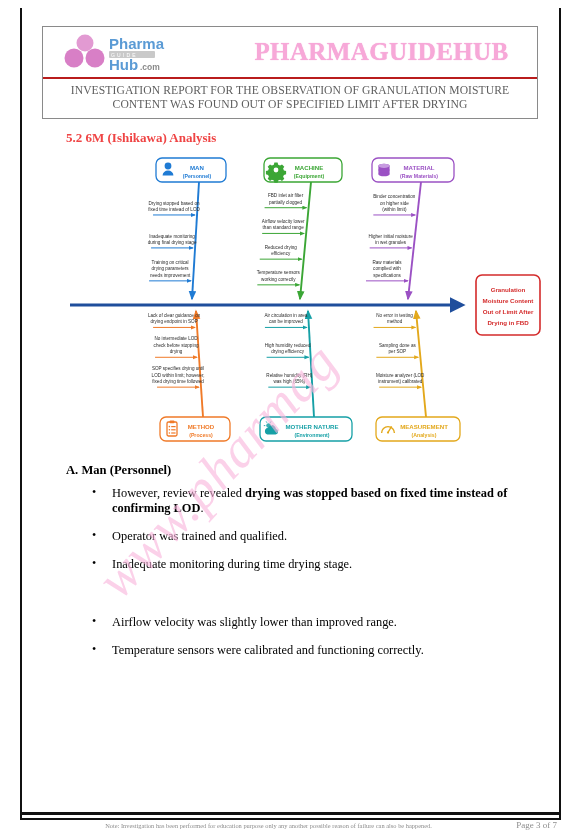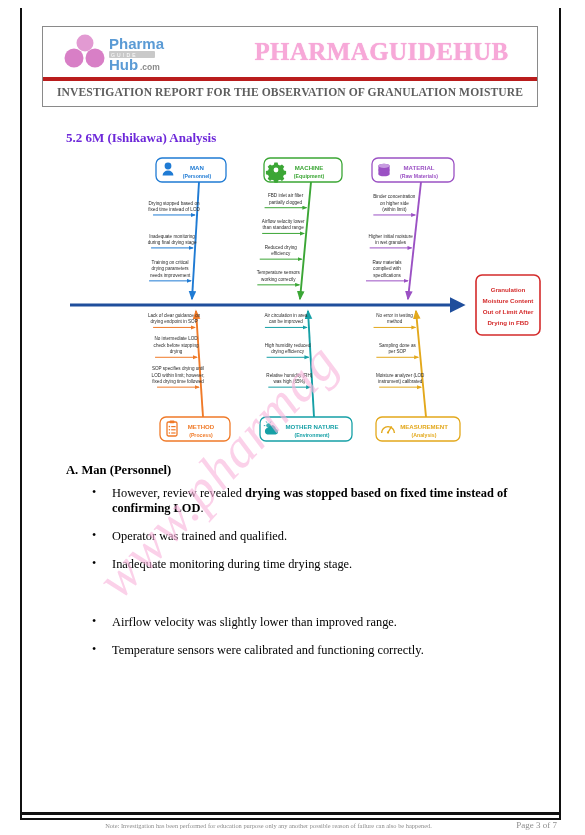--- a/index.html
+++ b/index.html
@@ -27,21 +27,21 @@
   .hdr-table{
     position:absolute;
     left:20px; top:18px; width:496px;
     border:1px solid #8a8a8a;
     box-sizing:border-box;
     background:#fff;
   }
   .hdr-row1{
     display:flex;align-items:flex-end;
     height:50px;
-    border-bottom:4px solid #b91c1c;
+    border-bottom:2px solid #b91c1c;
   }
   .logo-cell{
     width:150px;display:flex;align-items:center;justify-content:center;
     height:100%;
   }
   .logo{position:relative;width:118px;height:40px;}
   .logo svg{display:block;}
   .brand-cell{
     flex:1;display:flex;align-items:center;justify-content:center;height:100%;
   }
@@ -53,30 +53,30 @@
     color:#f7a8d8;
     text-shadow:0 0 1px #f1a0d2;
     margin-left:33px;
   }
   .hdr-row2{
     padding:5px 10px 6px 10px;
     text-align:center;
   }
   .hdr-row2 .ht{
     font-family:"Liberation Serif", serif;
-    font-weight:bold;
+    font-weight:normal;
     font-size:11.6px;
     line-height:14px;
     color:#5e5e5e;
     letter-spacing:.1px;
   }
   
   .sec-head{
     position:absolute;left:44px;top:122px;
-    font-weight:bold;font-size:13px;color:#6d28d9;
+    font-weight:bold;font-size:13px;color:#ef4444;
   }
   
   .fish{
     position:absolute;left:42px;top:145px;width:480px;height:305px;
   }
   .fish svg{display:block;}
   
   .body-text{
     position:absolute;left:44px;top:455px;width:470px;
     font-family:"Liberation Serif", serif;
@@ -175,20 +175,21 @@
               <text x="81" y="38" font-family="Liberation Sans, sans-serif" font-size="8.5" font-weight="bold" fill="#8a8a8a">.com</text>
             </svg>
           </div>
         </div>
         <div class="brand-cell">
           <div class="brand-title">PHARMAGUIDEHUB</div>
         </div>
       </div>
       <div class="hdr-row2">
         <div class="ht">INVESTIGATION REPORT FOR THE OBSERVATION OF GRANULATION MOISTURE</div>
+        <div class="ht">CONTENT WAS FOUND OUT OF SPECIFIED LIMIT AFTER DRYING</div>
       </div>
     </div>
 
     <div class="sec-head">5.2 6M (Ishikawa) Analysis</div>
 
     <div class="fish">
       <svg id="fishbone-svg" width="480" height="305" viewBox="0 0 480 305">
           <defs>
             <marker id="ah-man" markerWidth="5" markerHeight="5" refX="4.2" refY="2" orient="auto">
               <path d="M0,0 L5,2 L0,4 z" fill="#1f7bd4"></path>

